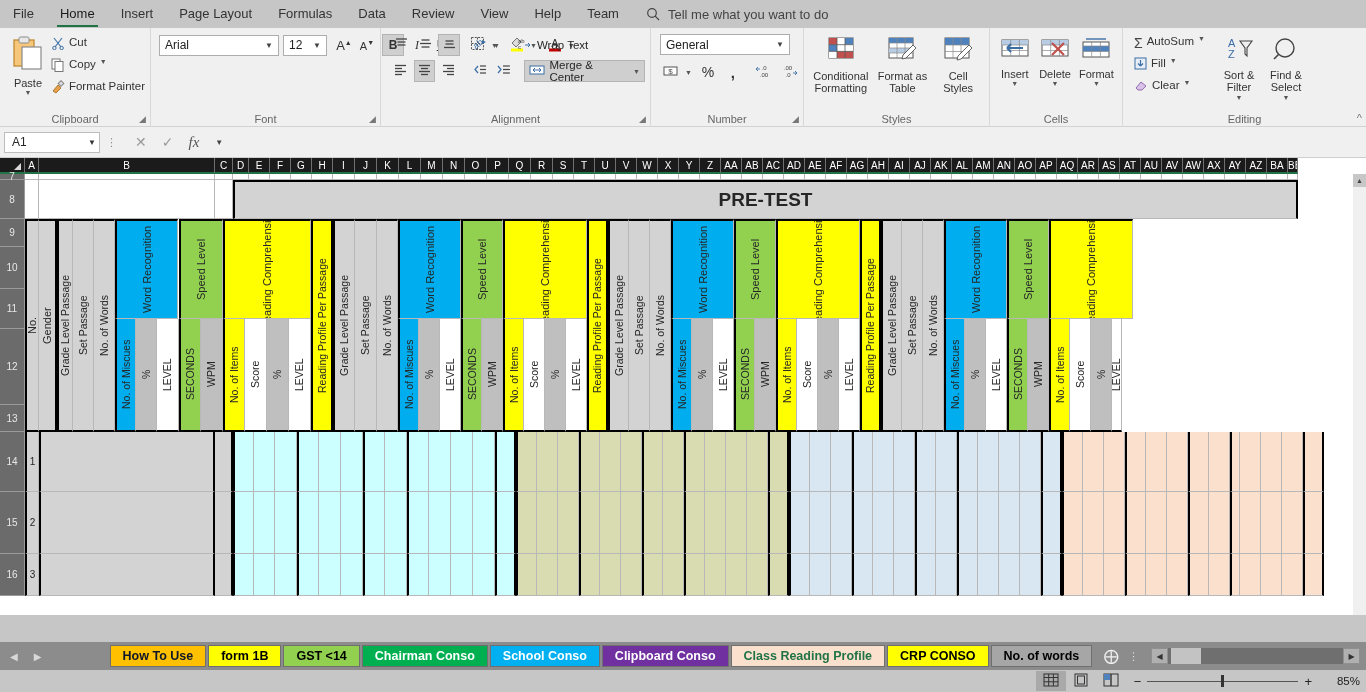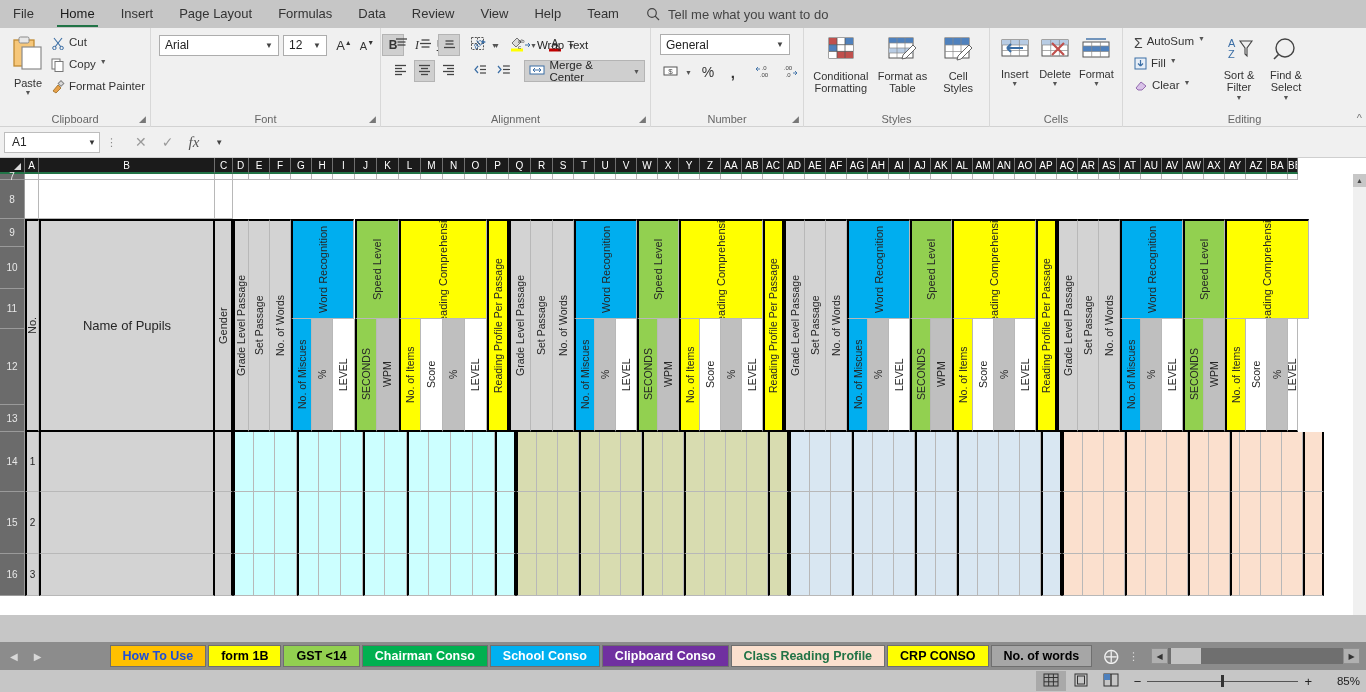--- a/index.html
+++ b/index.html
@@ -744,27 +744,27 @@
         <div class="cell" style="width: 21px; height: 6px; background: rgb(255, 255, 255);"></div>
         <div class="cell" style="width: 21px; height: 6px; background: rgb(255, 255, 255);"></div>
         <div class="cell" style="width: 21px; height: 6px; background: rgb(255, 255, 255);"></div>
         <div class="cell" style="width: 21px; height: 6px; background: rgb(255, 255, 255);"></div>
         <div class="cell" style="width: 10px; height: 6px; background: rgb(255, 255, 255);"></div>
       </div>
       <div class="rowline" style="height: 39px;">
         <div class="cell" style="width: 14px; height: 39px; background: rgb(255, 255, 255);"></div>
         <div class="cell" style="width: 176px; height: 39px; background: rgb(255, 255, 255);"></div>
         <div class="cell" style="width: 18px; height: 39px; background: rgb(255, 255, 255);"></div>
+        <div class="cell bl bt br" style="width: 1065px; height: 39px; background: rgb(211, 211, 211);">
+          <span class="htxt" style="font-size: 19px; font-weight: bold;">PRE-TEST</span>
+        </div>
       </div>
       <div class="rowline" style="height: 213px;">
         <div class="cell bl bt bb" style="width: 14px; height: 213px; background: rgb(211, 211, 211);">
           <span class="vtxt" style="font-size: 11px;">No.</span>
-        </div>
-        <div class="cell bl bt bb br" style="width: 176px; height: 213px; background: rgb(211, 211, 211);">
-          <span class="htxt" style="font-size: 13px;">Name of Pupils</span>
         </div>
         <div class="cell bt bb br" style="width: 18px; height: 213px; background: rgb(211, 211, 211);">
           <span class="vtxt" style="font-size: 11px;">Gender</span>
         </div>
         <div style="width: 16px; height: 213px; display: flex; flex-direction: column;">
           <div class="cell bl bt bb" style="width: 16px; height: 213px; background: rgb(211, 211, 211);">
             <span class="vtxt" style="font-size: 10.5px;">Grade Level Passage</span>
           </div>
         </div>
         <div style="width: 21px; height: 213px; display: flex; flex-direction: column;">
@@ -1282,21 +1282,21 @@
     </div>
   <div class="vscrollbar">
     <div class="vsbtn">▲</div>
   </div>
 </div>
 
 <div class="tabrow">
   <div class="navarr">◀</div>
   <div class="navarr" style="margin-right:60px;">▶</div>
   <div id="sheettabs" style="display:flex; align-items:center;">
-      <div class="stab" style="background: rgb(255, 192, 0); color: #1d4ed8;">
+      <div class="stab" style="background: rgb(255, 192, 0); color: #0f172a;">
         <span>How To Use</span>
       </div>
       <div class="stab" style="background: rgb(255, 255, 0); color: rgb(0, 0, 0);">
         <span>form 1B</span>
       </div>
       <div class="stab" style="background: rgb(146, 208, 80); color: rgb(0, 0, 0);">
         <span>GST &lt;14</span>
       </div>
       <div class="stab" style="background: rgb(0, 176, 80); color: rgb(255, 255, 255);">
         <span>Chairman Conso</span>

